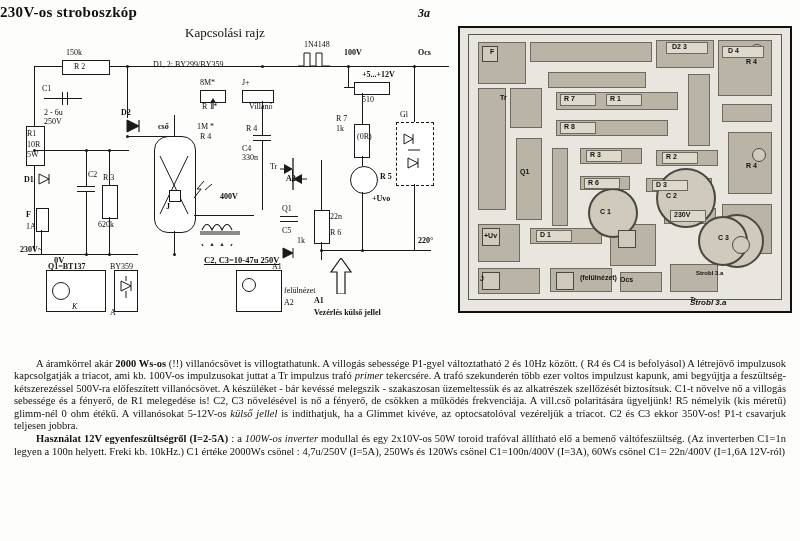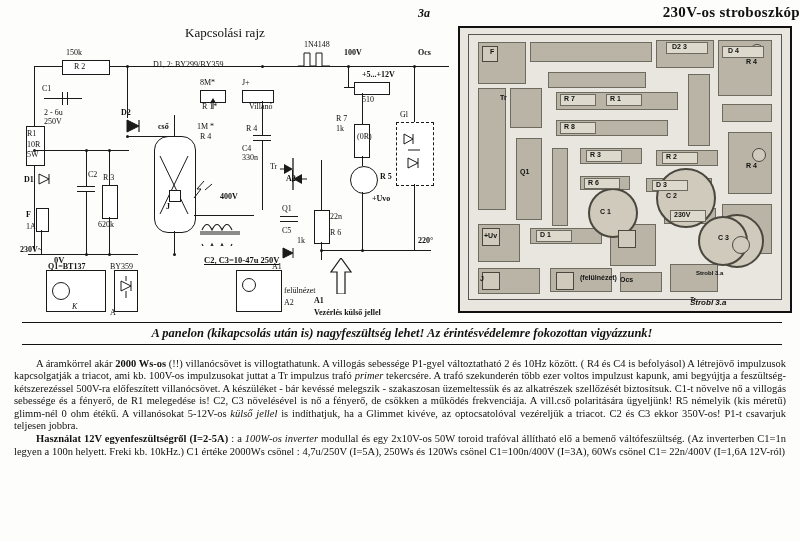--- a/index.html
+++ b/index.html
@@ -7,21 +7,21 @@
     width:800px;height:541px;overflow:hidden;
     background:#fdfdfb;
     font-family:"Liberation Serif", serif;
     color:#111;
     position:relative;
   }
   .page{position:relative;width:800px;height:541px;}
 
   
   .title{
-    position:absolute;left:0;top:4px;width:800px;text-align:right;
+    position:absolute;left:0;top:4px;width:800px;text-align:left;
     font-size:15px;font-weight:bold;letter-spacing:.3px;
   }
   .pagenum{
     position:absolute;left:418px;top:6px;font-size:12px;font-weight:bold;font-style:italic;
   }
   .subtitle{
     position:absolute;left:185px;top:25px;font-size:13px;
   }
 
   
@@ -373,21 +373,20 @@
     <div class="pcbtxt" style="left:286px;top:134px;">R 4</div>
     <div class="pcbtxt" style="left:30px;top:20px;">F</div>
     <div class="pcbtxt" style="left:40px;top:66px;">Tr</div>
     <div class="pcbtxt" style="left:60px;top:140px;">Q1</div>
     <div class="pcbtxt" style="left:160px;top:248px;">Ocs</div>
     <div class="pcbtxt sm" style="left:236px;top:242px;">Strobl 3.a</div>
     <div class="pcbtxt sm" style="left:230px;top:268px;font-style:italic;">Tr</div>
   </div>
   <div class="pcbtxt" style="left:690px;top:298px;font-size:8px;font-style:italic;">Strobl 3.a</div>
 
-  <div class="warn">A panelon (kikapcsolás után is) nagyfeszültség lehet! Az érintésvédelemre fokozottan vigyázzunk!</div>
 
   <div class="body">
     <p class="ind">
       <span>A áramkörrel akár </span><b>2000 Ws-os</b><span> (!!) villanócsövet is villogtathatunk. A villogás sebessége P1-gyel változtatható 2 és 10Hz között. ( R4 és C4 is befolyásol) A létrejövő impulzusok kapcsolgatják a triacot, ami kb. 100V-os impulzusokat juttat a Tr impulzus trafó </span><i>primer</i><span> tekercsére. A trafó szekunderén több ezer voltos impulzust kapunk, ami begyújtja a feszültség-kétszerezéssel 500V-ra előfeszített villanócsövet. A készüléket - bár kevéssé melegszik - szakaszosan üzemeltessük és az alkatrészek szellőzését biztosítsuk. C1-t növelve nő a villogás sebessége és a fényerő, de R1 melegedése is! C2, C3 növelésével is nő a fényerő, de csökken a működés frekvenciája. A vill.cső polaritására ügyeljünk! R5 némelyik (kis méretű) glimm-nél 0 ohm étékű. A villanósokat 5-12V-os </span><i>külső jellel</i><span> is indíthatjuk, ha a Glimmet kivéve, az optocsatolóval vezéreljük a triacot. C2 és C3 ekkor 350V-os! P1-t csavarjuk teljesen jobbra.</span>
     </p>
     <p class="ind">
       <b>Használat 12V egyenfeszültségről (I=2-5A)</b><span> : a </span><i>100W-os inverter</i><span> modullal  és egy 2x10V-os 50W toroid trafóval állítható elő a bemenő váltófeszültség. (Az inverterben C1=1n legyen a 100n helyett.  Freki kb. 10kHz.) C1 értéke 2000Ws csönel : 4,7u/250V (I=5A),  250Ws és 120Ws csönel C1=100n/400V (I=3A),   60Ws csönel C1= 22n/400V (I=1,6A  12V-ról)</span>
     </p>
   </div>
 

